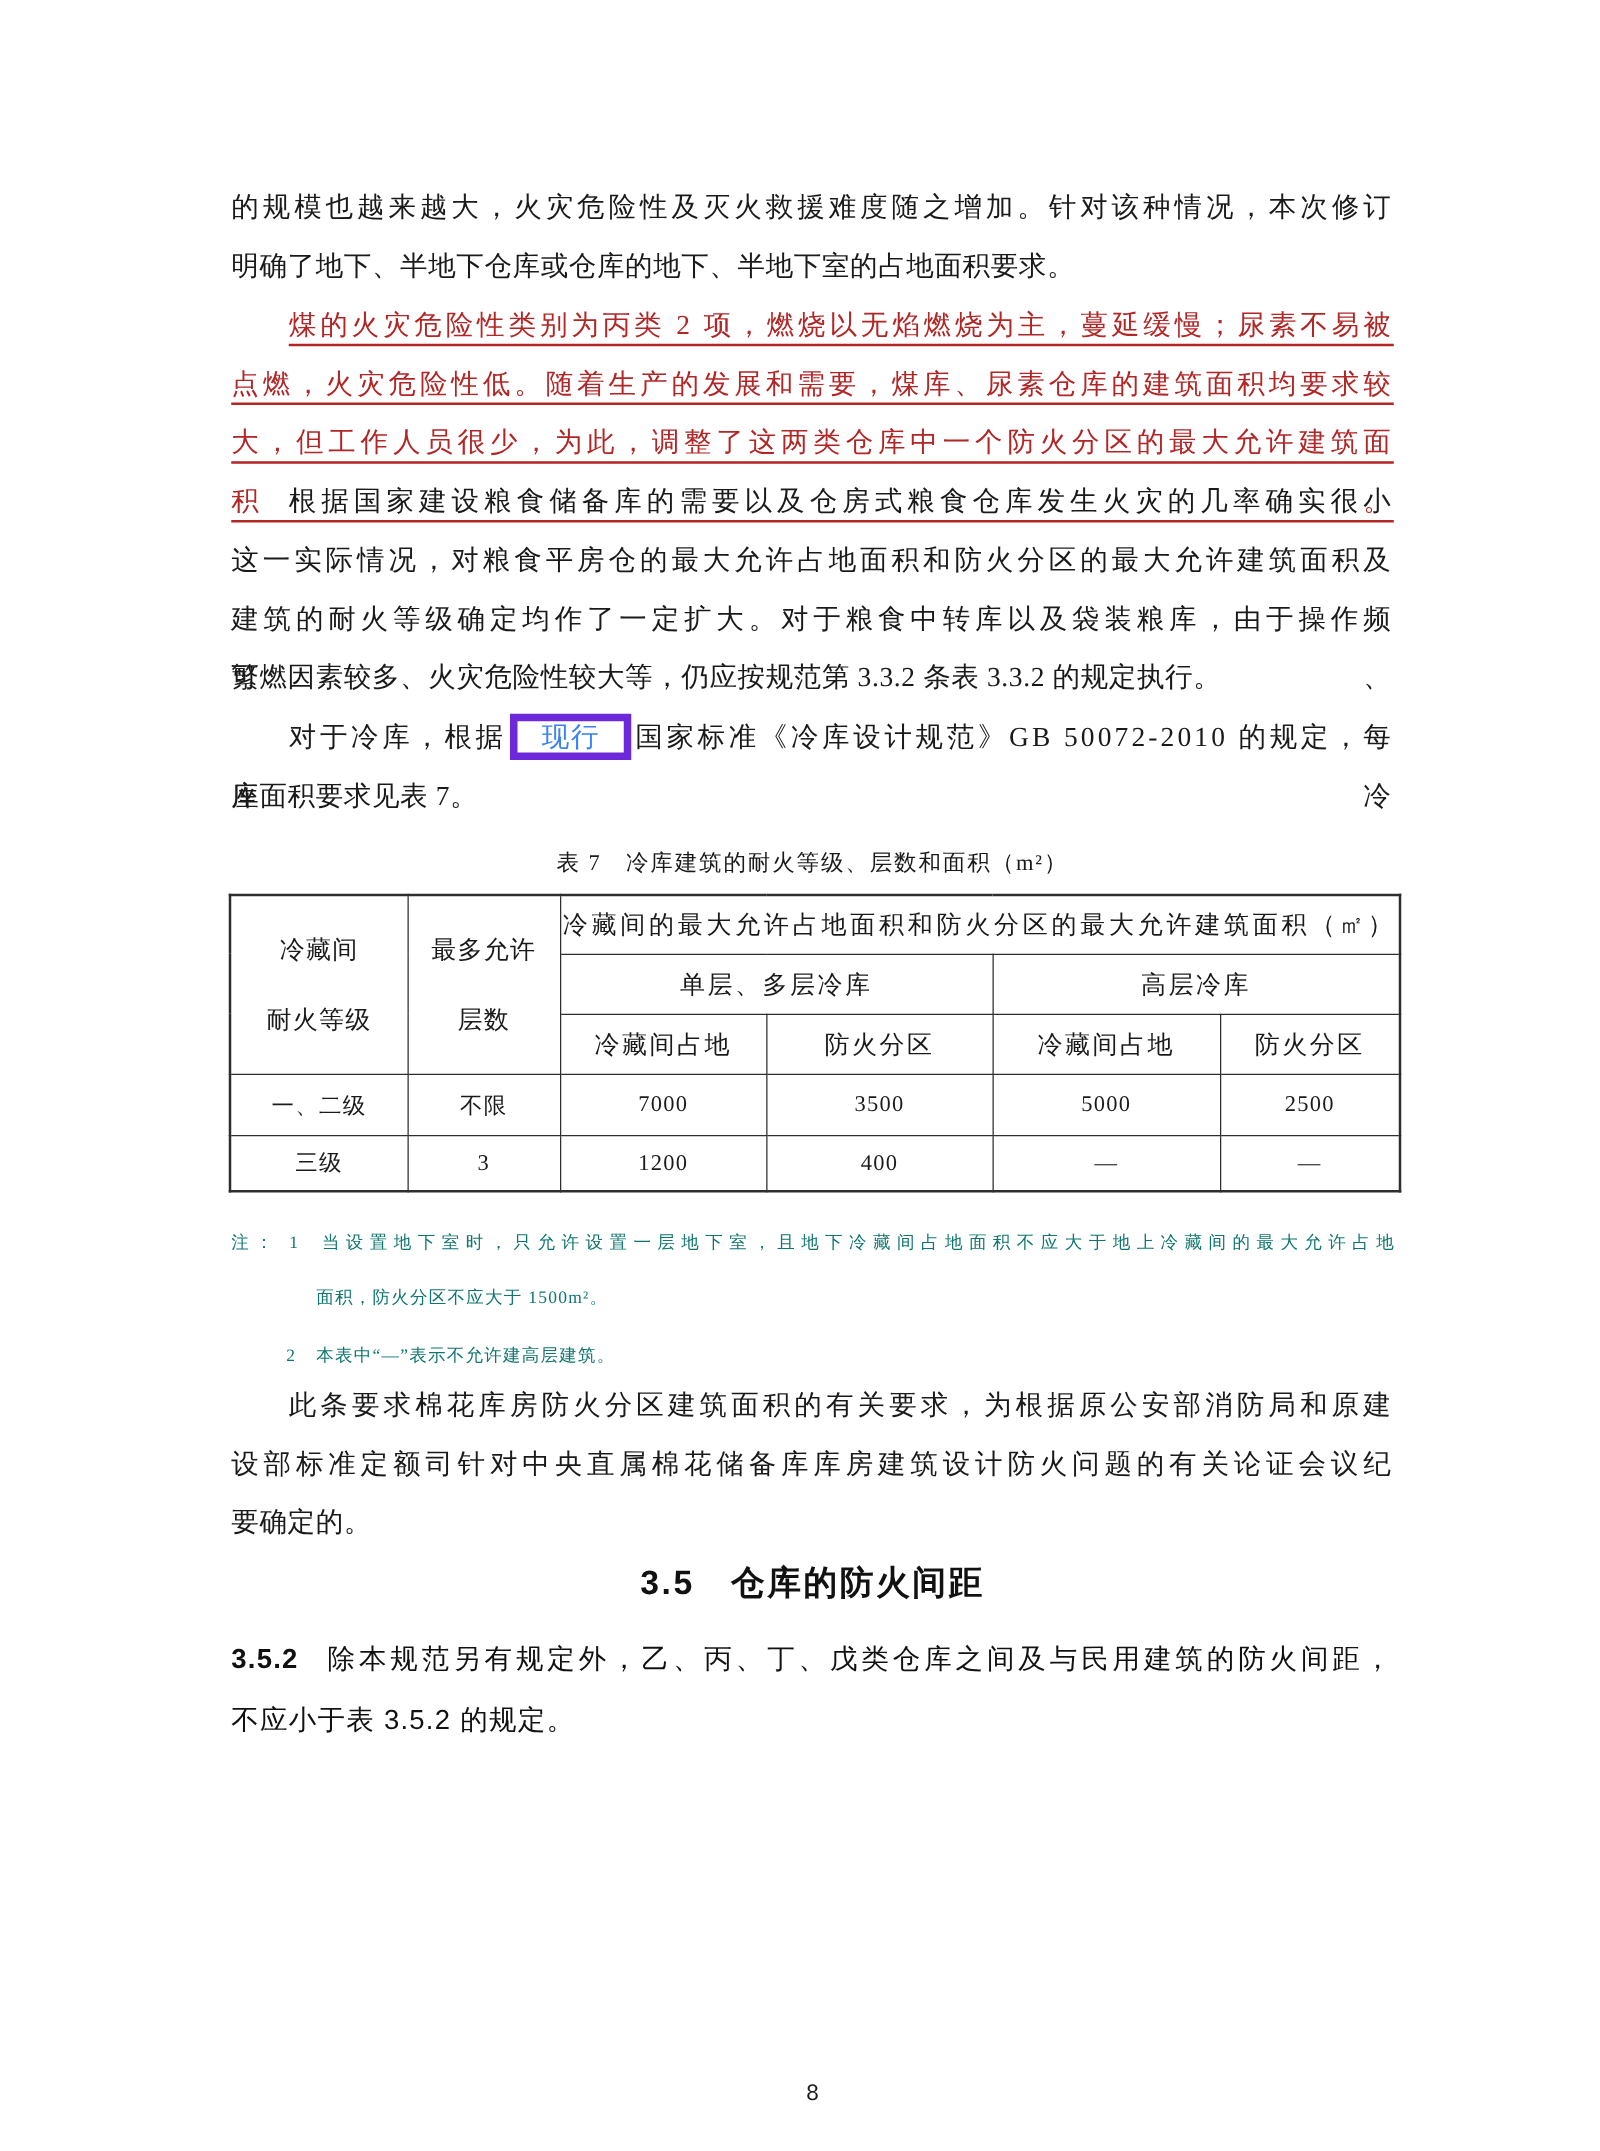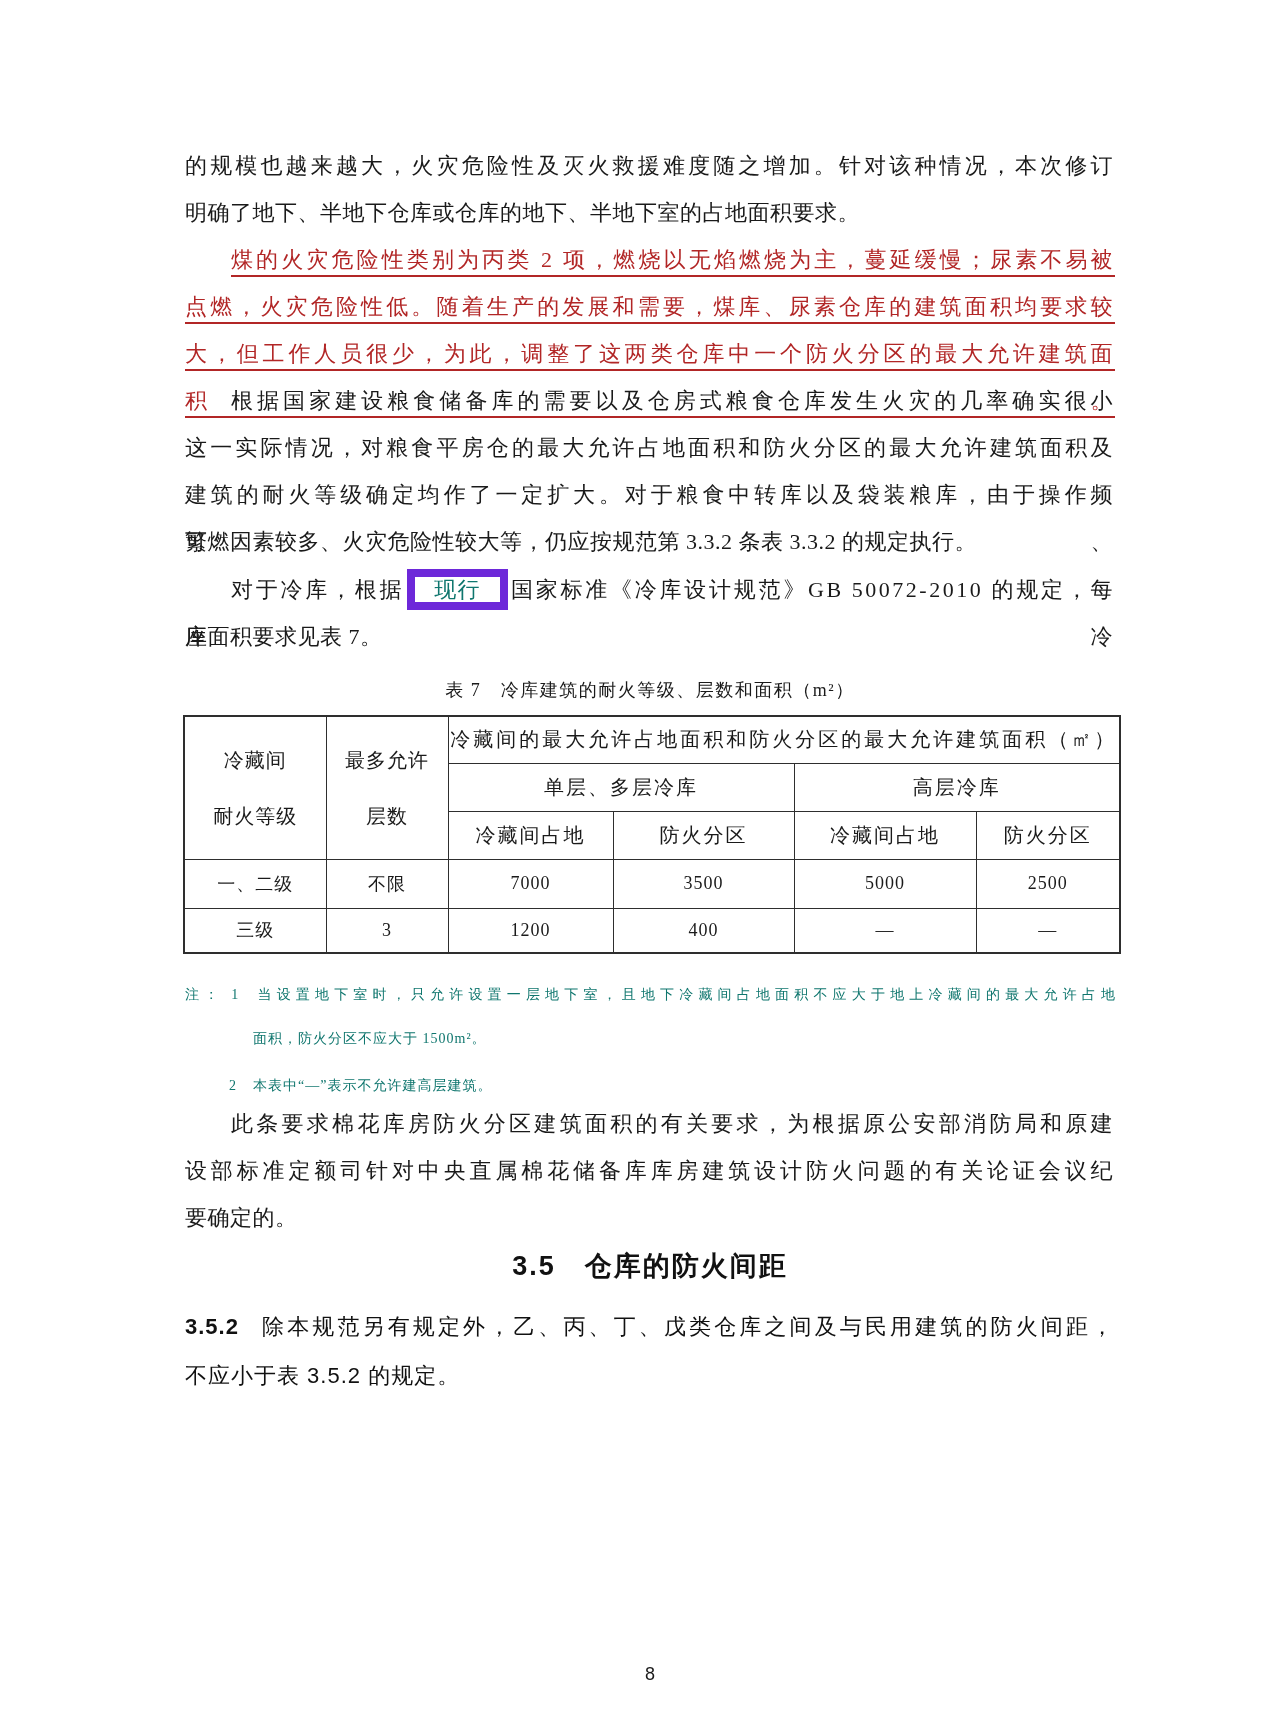--- a/index.html
+++ b/index.html
@@ -4,21 +4,21 @@
 <style>
   html,body{margin:0;padding:0;background:#ffffff;}
   .page{position:relative;width:1280px;height:1721px;background:#ffffff;
         font-family:"Liberation Serif","DejaVu Serif",serif;color:#1a1a1a;overflow:hidden;}
   .flow{position:absolute;left:185px;width:930px;}
   .bline{font-size:22px;line-height:47px;height:47px;text-align:justify;letter-spacing:0.5px;white-space:nowrap;}
   .bline.full{text-align-last:justify;white-space:normal;letter-spacing:2.5px;}
   .bline.ind{text-indent:46px;}
   .red{color:#B22626;text-decoration:underline;text-decoration-color:#B22626;
        text-decoration-thickness:1.5px;text-underline-offset:8px;}
-  .box{color:#0f766e;border:8px solid #6d28d9;padding:0 19px;margin:0 3px;letter-spacing:1px;}
+  .box{color:#3b82f6;border:6px solid #6d28d9;padding:0 19px;margin:0 3px;letter-spacing:1px;}
   .ttitle{position:absolute;left:185px;top:678px;width:930px;text-align:center;
           font-size:18px;letter-spacing:1.5px;}
   table.t7{position:absolute;left:183px;top:715px;width:936px;border-collapse:collapse;
            table-layout:fixed;text-align:center;font-size:20px;color:#1a1a1a;}
   table.t7 td{border:1.5px solid #2e2e2e;padding:0;vertical-align:middle;}
   table.t7{border:2px solid #2e2e2e;}
   .hcell{display:flex;flex-direction:column;justify-content:center;gap:32px;height:100%;}
   .hcell div{line-height:24px;letter-spacing:1px;}
   .mergedtop{letter-spacing:3px;}
   .grouphead{letter-spacing:2px;margin-left:15px;}

